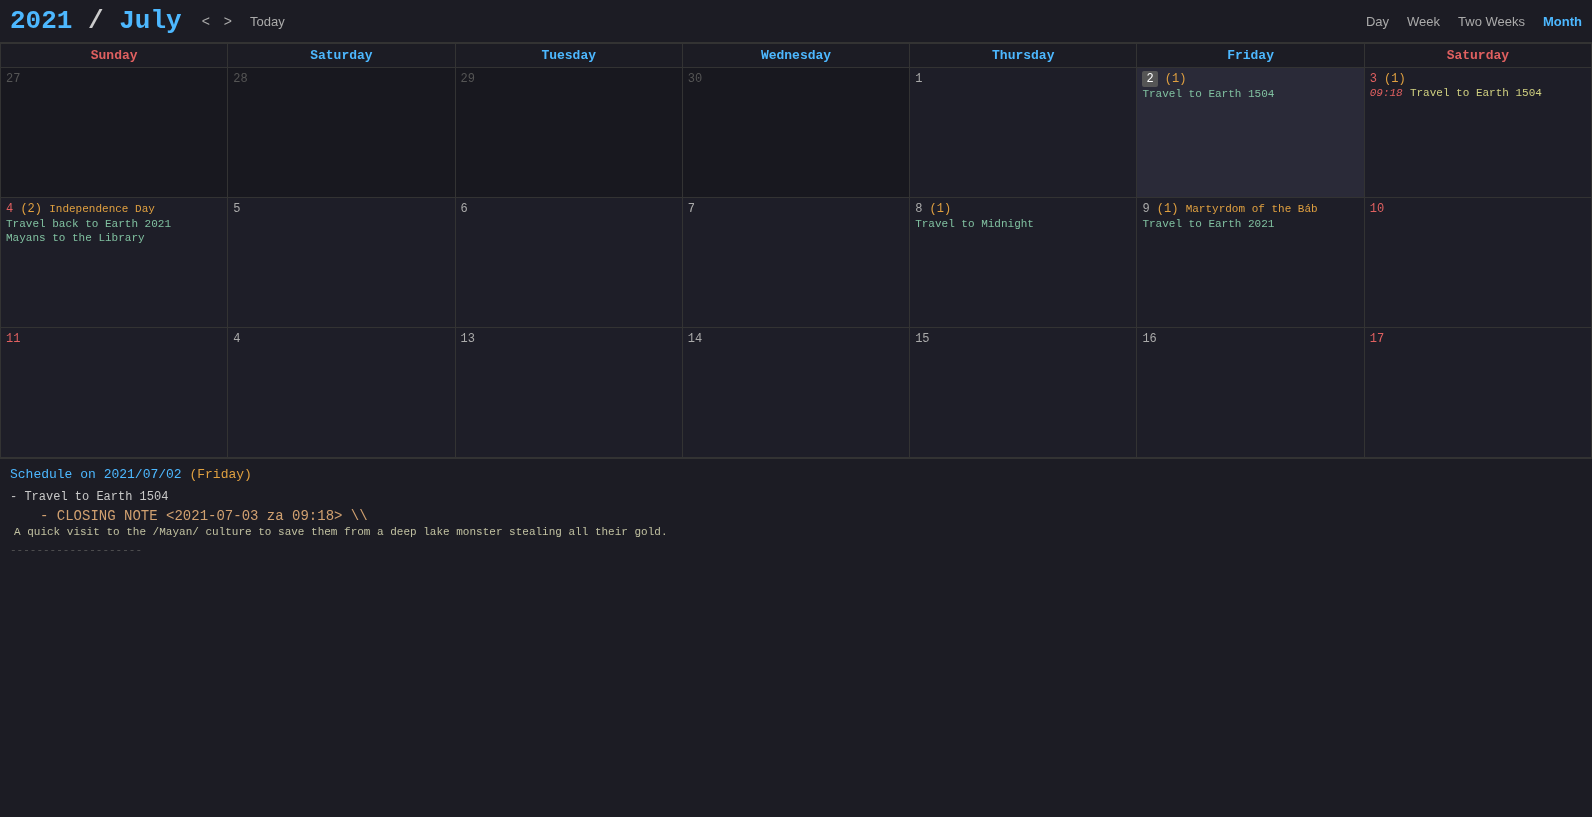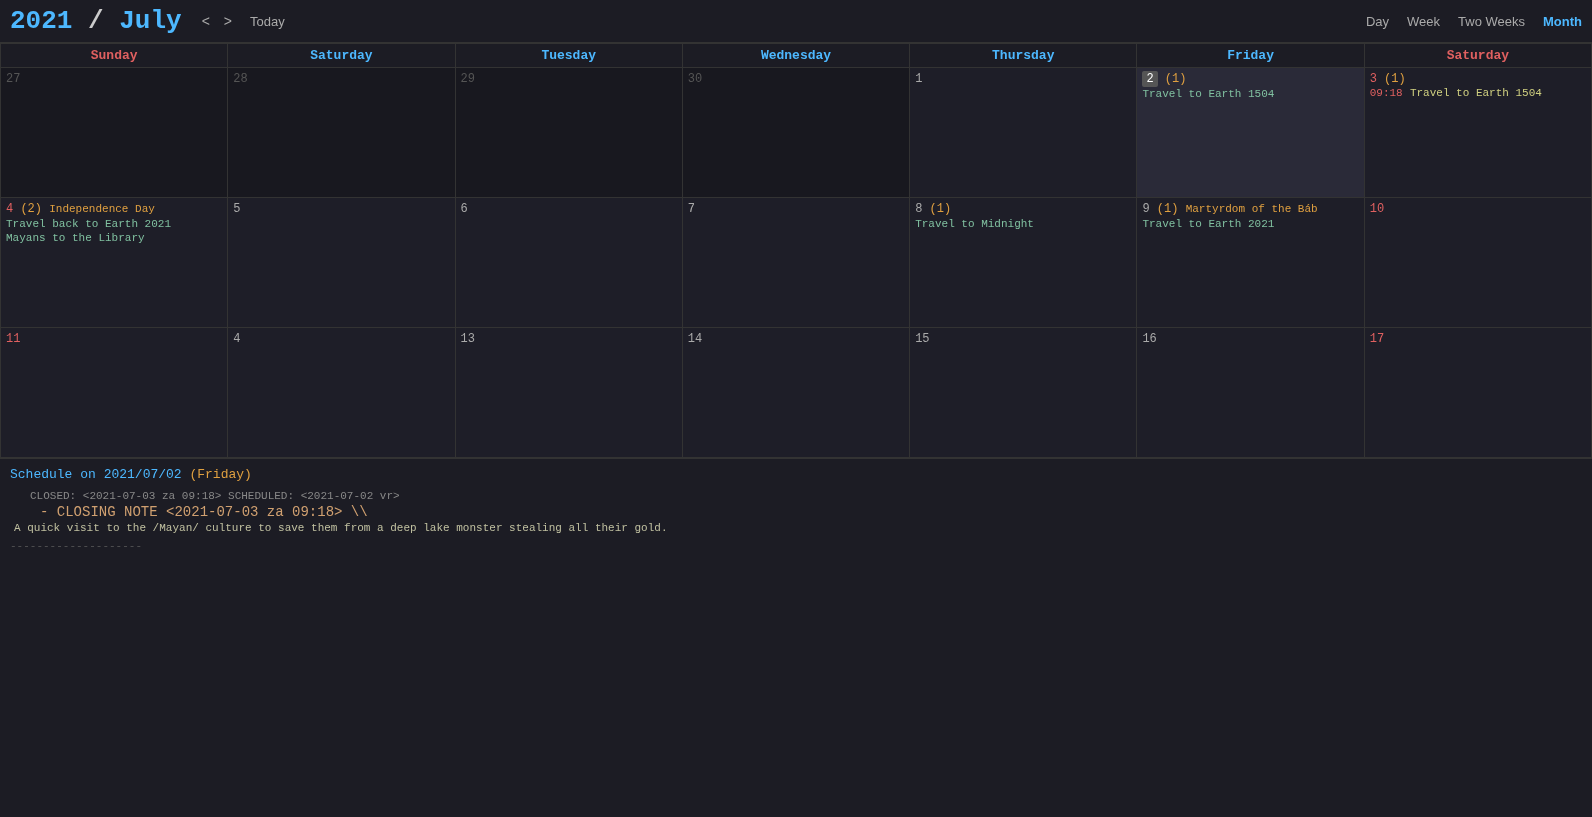--- a/index.html
+++ b/index.html
@@ -96,20 +96,21 @@
       margin-top: 2px;
       white-space: nowrap;
       overflow: hidden;
     }
     .event-item.with-time {
       color: #d0d080;
     }
     .event-time {
       color: #e06060;
       font-size: 11px;
+      font-style: italic;
     }
 
     #schedule-panel {
       padding: 8px 10px;
       background: #1c1c24;
       border-top: 1px solid #333;
     }
     .schedule-title {
       color: #4db8ff;
       font-size: 13px;
@@ -280,17 +281,17 @@
 
   </tbody>
 </table>
 
 <div id="schedule-panel">
   <div class="schedule-title">
     <span>Schedule on</span>
     <span>2021/07/02</span>
     <span style="color:#e0a040">(Friday)</span>
   </div>
-  <div class="schedule-meta">CLOSED: &lt;2021-07-03 za 09:18&gt; SCHEDULED: &lt;2021-07-02 vr&gt;</div>
+  <div class="schedule-event-title">- Travel to Earth 1504</div>
   <div class="schedule-closing">- CLOSING NOTE &lt;2021-07-03 za 09:18&gt; \\</div>
   <div class="schedule-desc">A quick visit to the /Mayan/ culture to save them from a deep lake monster stealing all their gold.</div>
   <div class="schedule-divider">--------------------</div>
 </div>
 
 </body></html>

